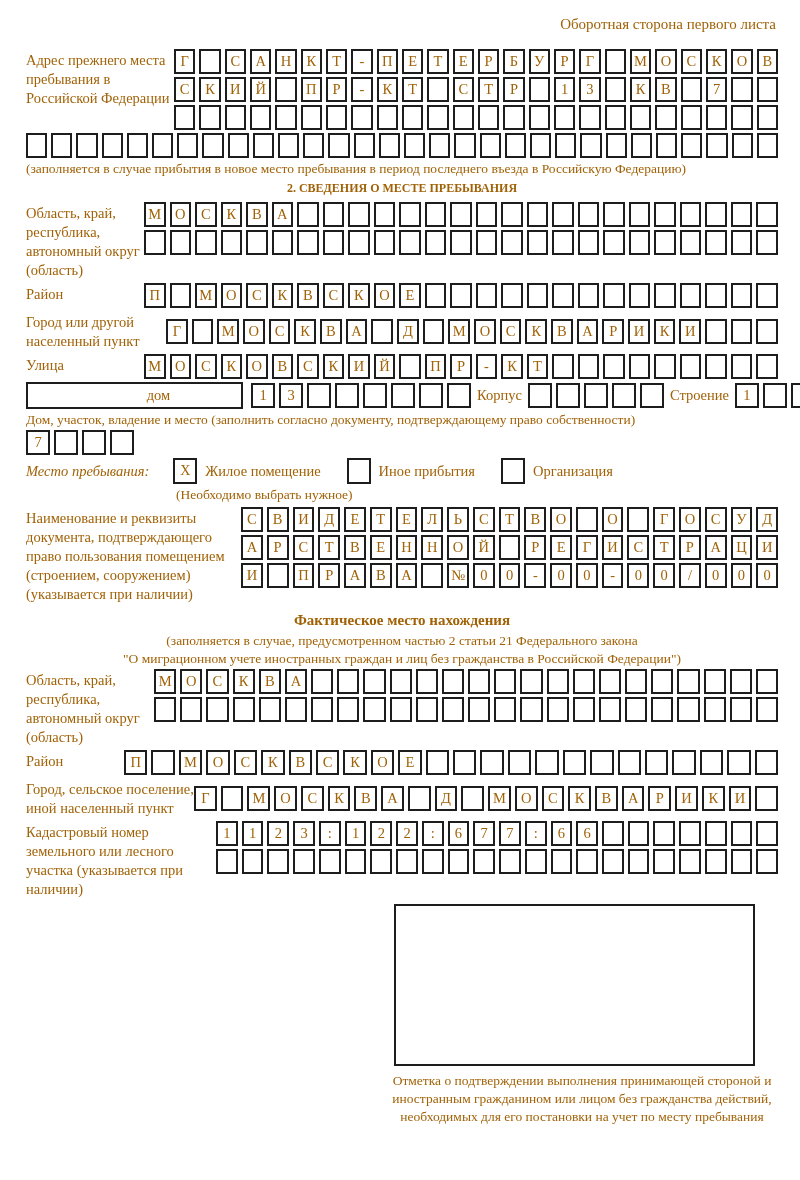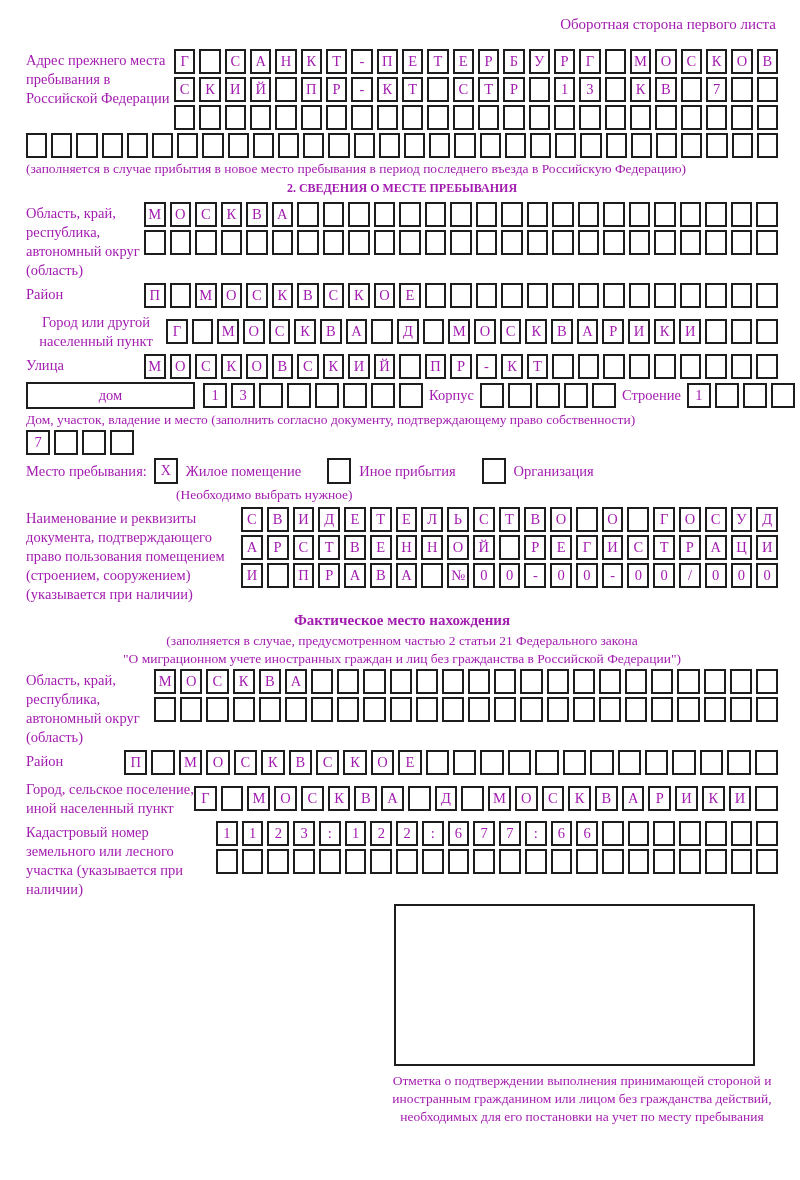--- a/index.html
+++ b/index.html
@@ -1,53 +1,53 @@
 <!DOCTYPE html>
 <html><head>
 <meta charset="utf-8">
 <style>
   html,body { margin:0; padding:0; background:#ffffff; }
   .page {
     width:800px; height:1180px; box-sizing:border-box;
     padding:4px 22px 0 26px; overflow:hidden;
-    font-family:"Liberation Serif", serif; color:#a21caf; background:#fff;
+    font-family:"Liberation Serif", serif; color:#a16207; background:#fff;
   }
   .corner { text-align:right; font-size:15px; margin:12px 2px 16px 0; }
 
   .frow { display:flex; align-items:flex-start; margin-bottom:3px; }
   .frow.vcenter { align-items:center; }
   .lbl { font-size:14.5px; line-height:19px; flex:none; padding-top:2px; }
-  .w148{width:148px;} .w118{width:118px;} .w140{width:140px;text-align:center;} .w215{width:215px;}
+  .w148{width:148px;} .w118{width:118px;} .w140{width:140px;} .w215{width:215px;}
   .w128{width:128px;} .w98{width:98px;} .w168{width:168px;} .w190{width:190px;}
   .col { flex:1; display:flex; flex-direction:column; row-gap:3px; }
   .cells { display:flex; column-gap:4px; flex:1; }
   .cell {
     flex:1 1 0; min-width:0; height:21px; border:2px solid #1d1d1d;
     display:flex; align-items:center; justify-content:center; font-size:14.5px;
   }
   .cells.fixed { flex:none; column-gap:4px; }
   .cells.fixed .cell { flex:none; width:20px; }
 
   .note { font-size:13.5px; text-align:left; margin:2px 0 4px; }
   .sec-title { font-size:12px; font-weight:bold; text-align:center; margin:4px 0 6px; }
   .sub-title { font-size:15px; font-weight:bold; text-align:center; margin:8px 0 4px; }
   .cnote { font-size:13.5px; text-align:center; margin:0 0 2px; }
 
   .wbox {
     border:2px solid #1d1d1d; height:23px; flex:none;
     display:flex; align-items:center; justify-content:center; font-size:14.5px;
   }
-  .wbox.dom{width:165px; margin-right:8px;} .wbox.kv{width:200px; margin-right:10px;}
+  .wbox.dom{width:165px; margin-right:8px;padding-left:48px;} .wbox.kv{width:200px; margin-right:10px;}
   .mini-lbl { font-size:14.5px; flex:none; padding:0 6px; }
   .chk {
     width:20px; height:22px; border:2px solid #1d1d1d; flex:none;
     display:flex; align-items:center; justify-content:center; font-size:14px;
   }
   .opt-lbl { font-size:14.5px; margin:0 26px 0 8px;text-align:right; }
-  .stay-lbl { font-size:14.5px; margin-right:7px; }
+  .stay-lbl { font-size:14.5px; margin-right:24px;font-style:italic; }
   .choose-note { font-size:13.5px; margin:0 0 4px 150px; }
 
   .bigbox { width:357px; height:158px; border:2px solid #1d1d1d; margin:5px 0 6px 368px; }
   .caption { width:412px; margin-left:350px; text-align:center; font-size:13.5px; line-height:18px; }
 </style>
 </head>
 <body>
 
 <div class="page">
 

